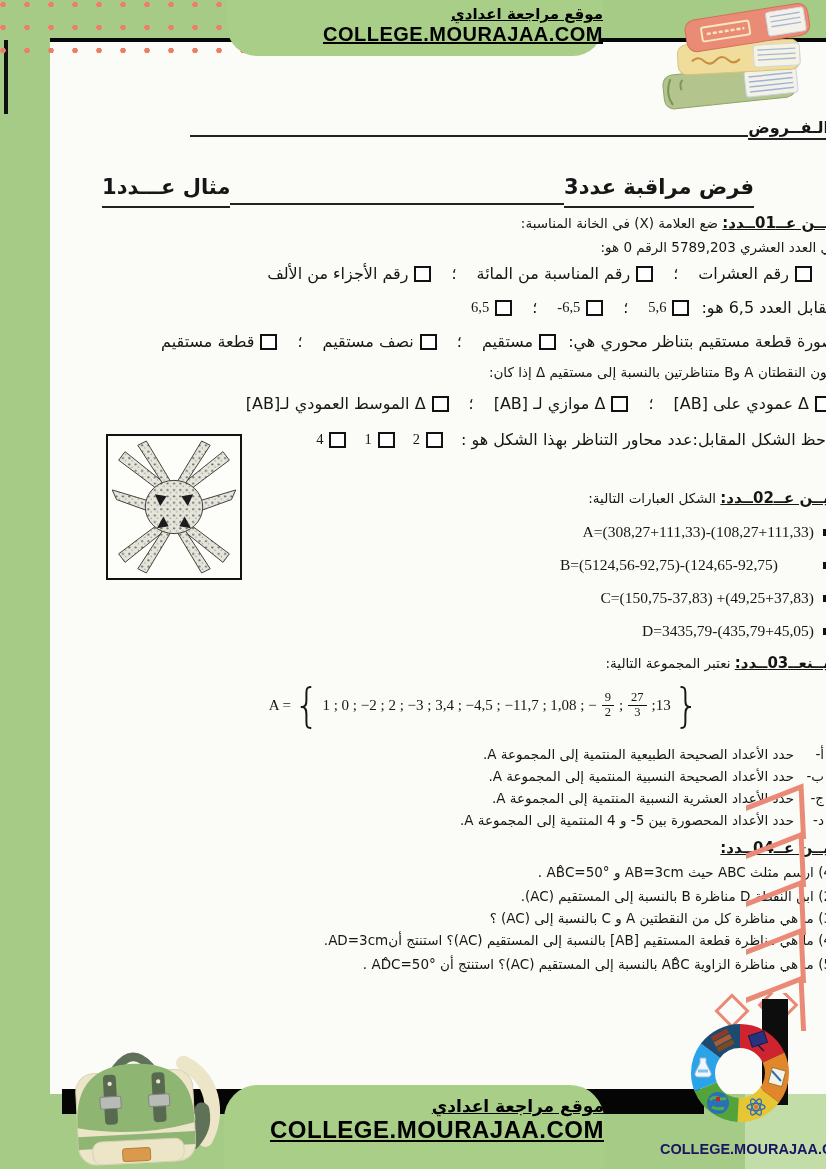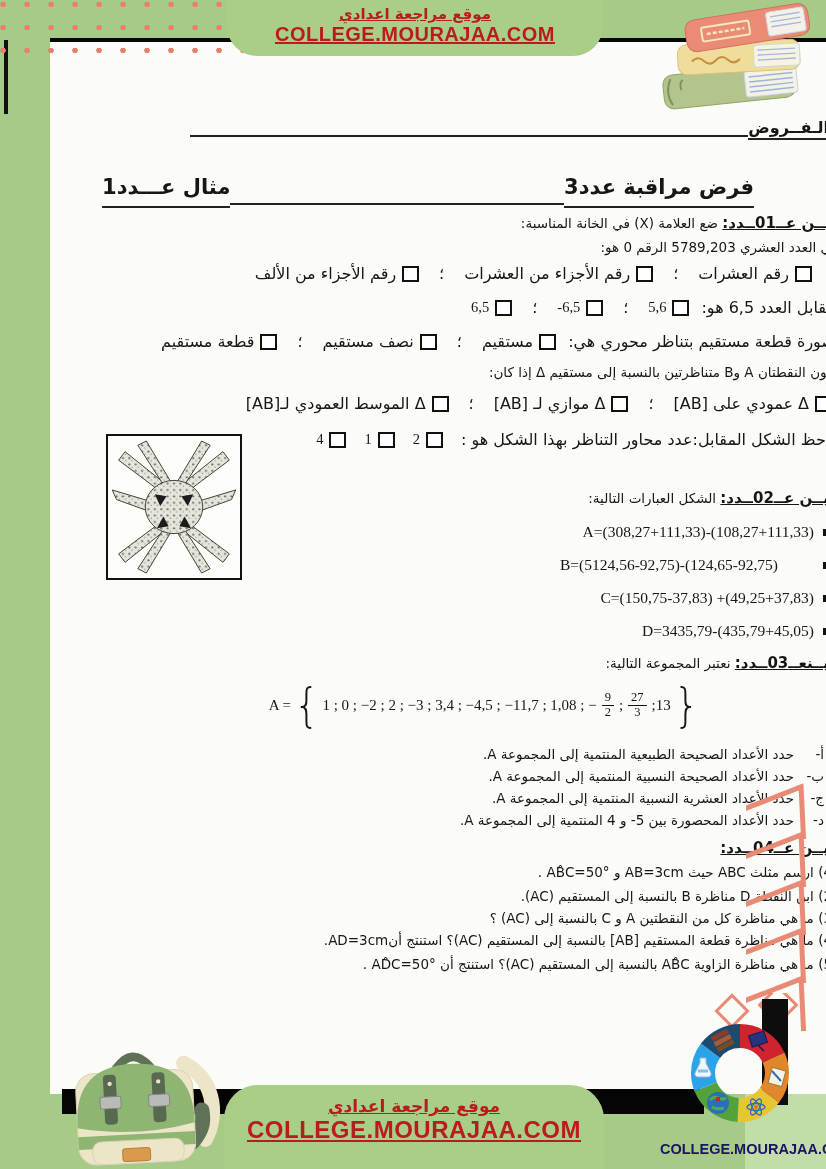--- a/index.html
+++ b/index.html
@@ -15,21 +15,21 @@
   
   .page{left:50px;top:38px;width:822px;height:1052px;background:#fbfbf7;
         border-top:4px solid #070707;z-index:3;direction:rtl;color:#161616;}
   .rule-thick{right:3px;top:0;width:5px;height:100%;background:#0b0b0b;}
   .rule-thin{right:12px;top:0;width:2px;height:100%;background:#3a3a3a;}
   .spur{left:4px;top:40px;width:4px;height:74px;background:#101010;z-index:2;}
   .blk1{left:788px;top:82px;width:38px;height:20px;background:#070707;z-index:2;}
   .blk2{left:750px;top:93px;width:18px;height:15px;background:#070707;z-index:2;}
   .bstrip{left:62px;top:1089px;width:642px;height:25px;background:#050505;z-index:7;}
   
-  .banner{background:#a9ce87;text-align:center;color:#b91c1c;z-index:8;}
+  .banner{background:#a9ce87;text-align:right;color:#000000;z-index:8;}
   .banner-top{left:227px;top:0;width:376px;height:56px;border-radius:0 0 30px 30px;}
   .banner-bot{left:224px;top:1085px;width:380px;height:84px;border-radius:34px 34px 0 0;}
   .bt1{font-size:15px;font-weight:bold;text-decoration:underline;margin-top:5px;}
   .bt2{font-size:20px;font-weight:bold;text-decoration:underline;letter-spacing:.5px;
        font-family:"Liberation Sans",sans-serif;}
   .bb1{font-size:17px;font-weight:bold;text-decoration:underline;margin-top:11px;}
   .bb2{font-size:24px;font-weight:bold;text-decoration:underline;letter-spacing:.5px;
        font-family:"Liberation Sans",sans-serif;}
   
   .l{position:absolute;direction:rtl;white-space:nowrap;font-size:13.5px;}
@@ -93,21 +93,21 @@
     <div class="l" style="right:16px;top:197px;">1- في العدد العشري 5789,203 الرقم 0 هو:</div>
 
     <div class="optrow" style="position:absolute;right:60px;top:222px;">
       <span class="opt">
         <span class="cb"></span>
         <span>رقم العشرات</span>
       </span>
       <span class="sep">؛</span>
       <span class="opt">
         <span class="cb"></span>
-        <span>رقم الأجزاء من العشرات</span>
+        <span>رقم المناسبة من المائة</span>
       </span>
       <span class="sep">؛</span>
       <span class="opt">
         <span class="cb"></span>
         <span>رقم الأجزاء من الألف</span>
       </span>
     </div>
 
     <div class="optrow" style="position:absolute;right:16px;top:256px;">
       <span>2- مقابل العدد 6,5 هو:</span>

